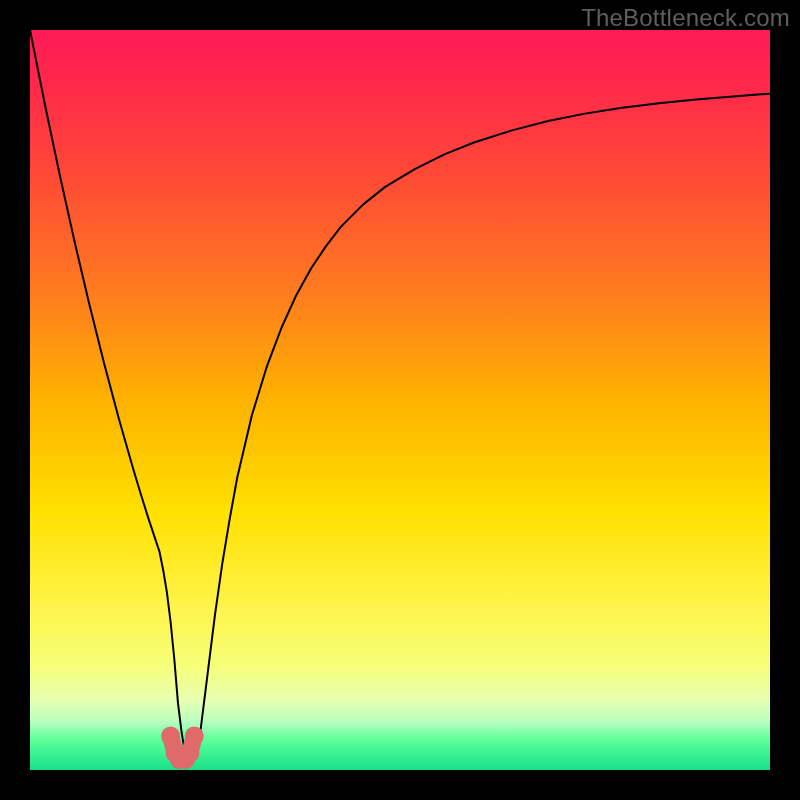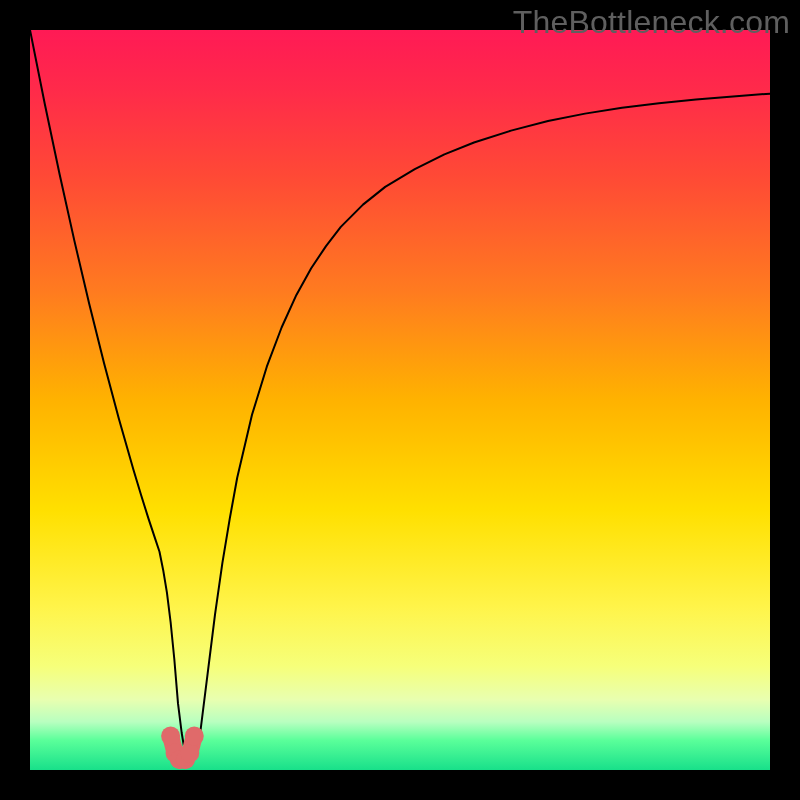--- a/index.html
+++ b/index.html
@@ -14,21 +14,21 @@
   .stage {
     position: relative;
     width: 800px;
     height: 800px;
     background: #000;
   }
   .watermark {
     position: absolute;
     top: 4px;
     right: 10px;
-    font-size: 32px;
+    font-size: 24px;
     font-weight: 400;
     color: #5f5f5f;
     letter-spacing: 0.2px;
     z-index: 5;
   }
   .plot-wrap {
     position: absolute;
     left: 30px;
     top: 30px;
     width: 740px;

